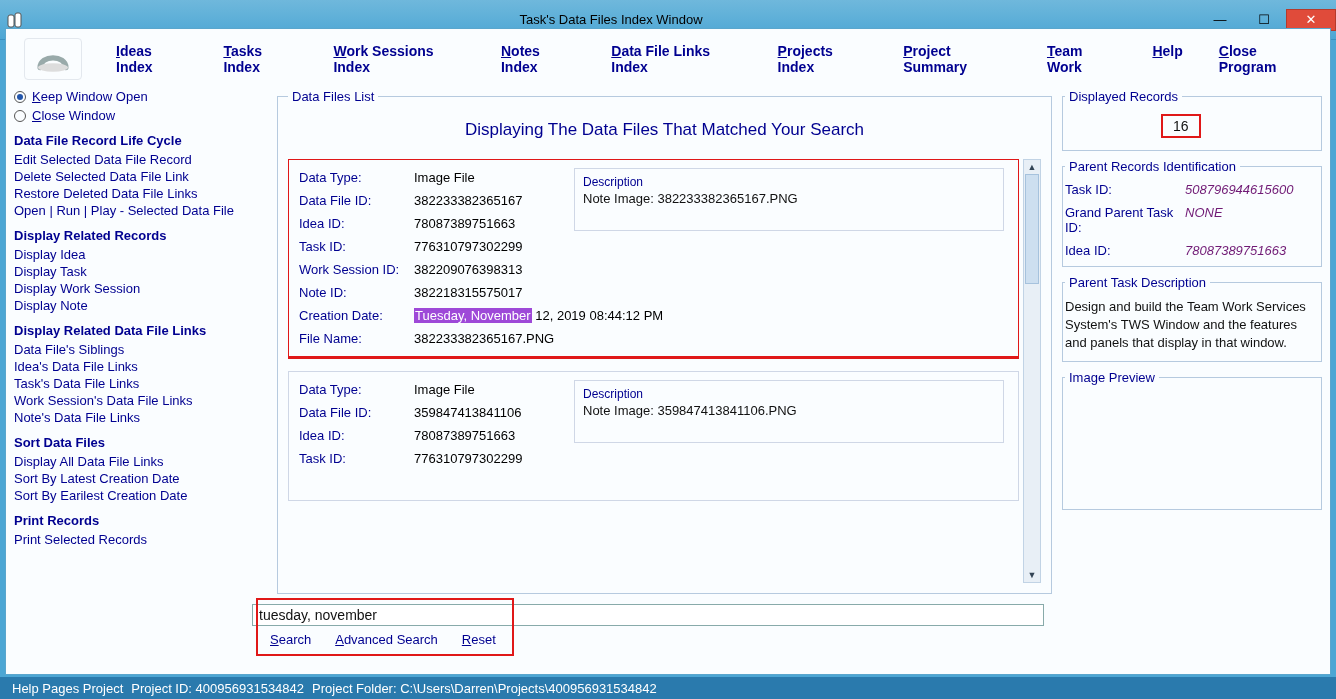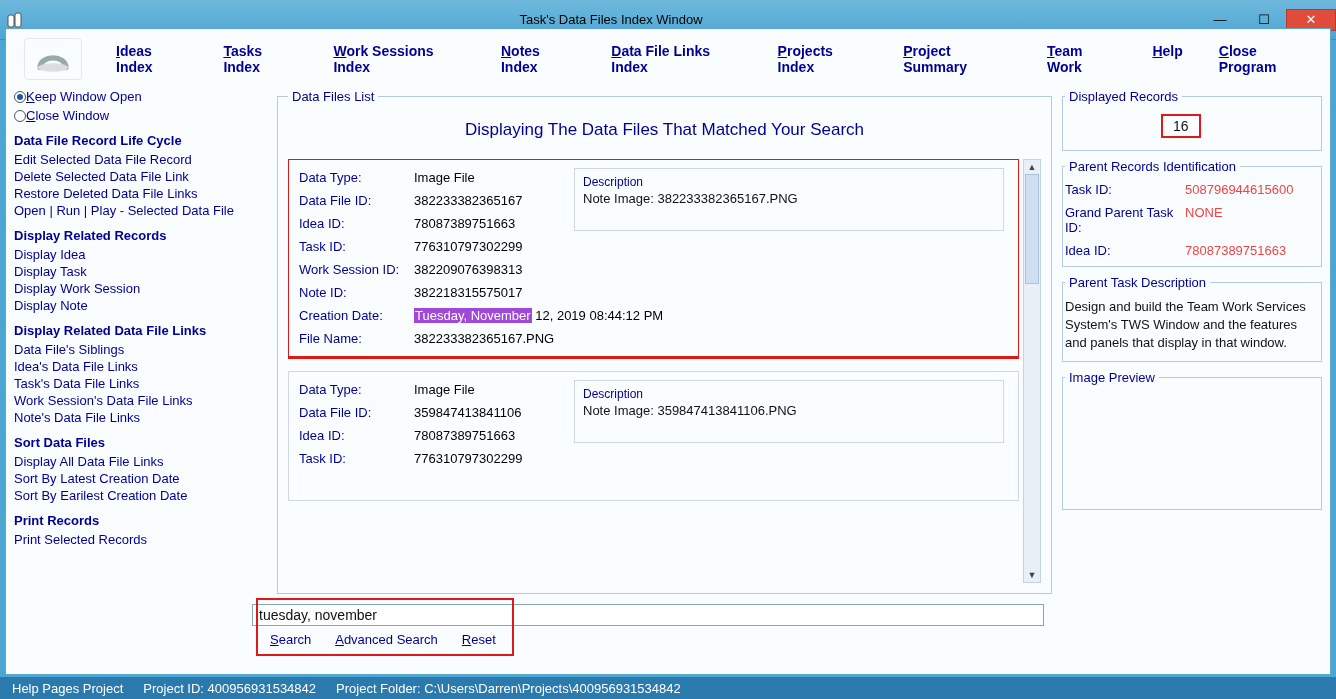--- a/index.html
+++ b/index.html
@@ -20,21 +20,21 @@
 .menubar { height: 60px; display: flex; align-items: center; padding: 0 18px; gap: 34px; }
 .menubar .logo { width: 58px; height: 42px; border:1px solid #e3e8ee; border-radius:4px; display:flex; align-items:center; justify-content:center;}
 .menubar .menuitems { display: flex; gap: 36px; flex: 1; justify-content: center; font-weight: bold; }
 .menubar .mi { color: #000090; font-size: 14px; cursor: pointer; }
 .menubar .mi .ul { text-decoration: underline; }
 
 .body-row { position: absolute; top: 60px; left: 8px; right: 8px; bottom: 10px; display: flex; gap: 10px; }
 
 
 .sidebar { width: 220px; font-size: 13px; color: #000090; }
-.sidebar .radio { display: flex; align-items: center; margin-bottom: 4px; cursor: pointer; }
+.sidebar .radio { display: flex; align-items: center; gap: 6px; margin-bottom: 4px; cursor: pointer; }
 .sidebar .radio .r { width: 12px; height: 12px; border: 1px solid #555; border-radius: 50%; display:inline-flex; align-items:center; justify-content:center;}
 .sidebar .radio .r.sel::after { content:''; width:6px; height:6px; background:#25a; border-radius:50%; display:block;}
 .sidebar .radio .ul { text-decoration: underline; }
 .sidebar .grp-h { font-weight: bold; margin-top: 10px; margin-bottom: 4px; }
 .sidebar .itm { margin: 2px 0; cursor: pointer; }
 
 
 .center { flex: 1; position: relative; }
 fieldset { border: 1px solid #b6cadf; padding: 8px 10px 10px 10px; position: relative; }
 legend { color: #000090; font-size: 13px; padding: 0 4px; background: #fafdff; }
@@ -65,28 +65,28 @@
 .searchbar .sbtns { margin-top: 6px; display: flex; gap: 24px; padding-left: 18px; }
 .searchbar .sbtn { color: #000090; font-size: 13px; cursor: pointer; }
 .searchbar .sbtn .ul { text-decoration: underline; }
 .searchbar-outline{ position:absolute; left:4px; top:-6px; width:258px; height:58px; border:2px solid #e01818; pointer-events:none;}
 
 
 .rcol { width: 260px; display: flex; flex-direction: column; gap: 8px; }
 .rcol fieldset { padding: 8px 2px; }
 .rcol .kv { display: grid; grid-template-columns: 120px 1fr; row-gap: 8px; font-size: 13px; }
 .rcol .kv .l { color: #000090; }
-.rcol .kv .v { color: #ef4444; }
+.rcol .kv .v { color: #701a75; font-style: italic; }
 .disprec-val { display:inline-block; border:2px solid #e01818; padding:2px 10px; color:#111; font-size:14px; margin-left:6px;}
 .ptd { color:#111; font-size:13px; line-height:1.4;}
 .imgprev { height:140px; }
 .statmsg { height:100px; }
 
 
-.status { position: absolute; left: 0; right: 0; bottom: 0; height: 22px; background: #2a7aad; color: #fff; display: flex; align-items: center; gap: 20px; padding: 0 12px; font-size: 13px; }
+.status { position: absolute; left: 0; right: 0; bottom: 0; height: 22px; background: #2a7aad; color: #fff; display: flex; align-items: center; gap: 8px; padding: 0 12px; font-size: 13px; }
 .status .s { white-space: nowrap; }
 </style>
 </head>
 <body>
 
 <div class="titlebar">
   <span class="icon-app">
     <svg viewBox="0 0 18 18">
         <rect x="2" y="4" width="6" height="12" rx="2" fill="#fff" stroke="#555"></rect>
         <rect x="9" y="2" width="6" height="14" rx="2" fill="#fff" stroke="#555"></rect>

